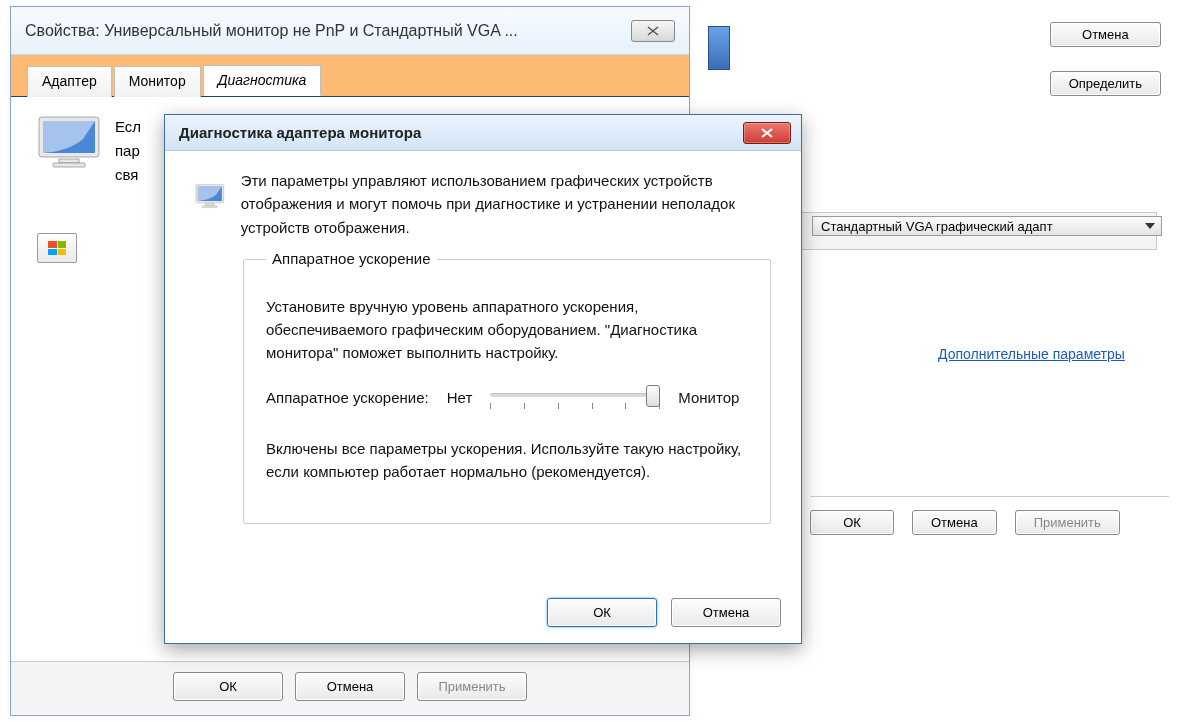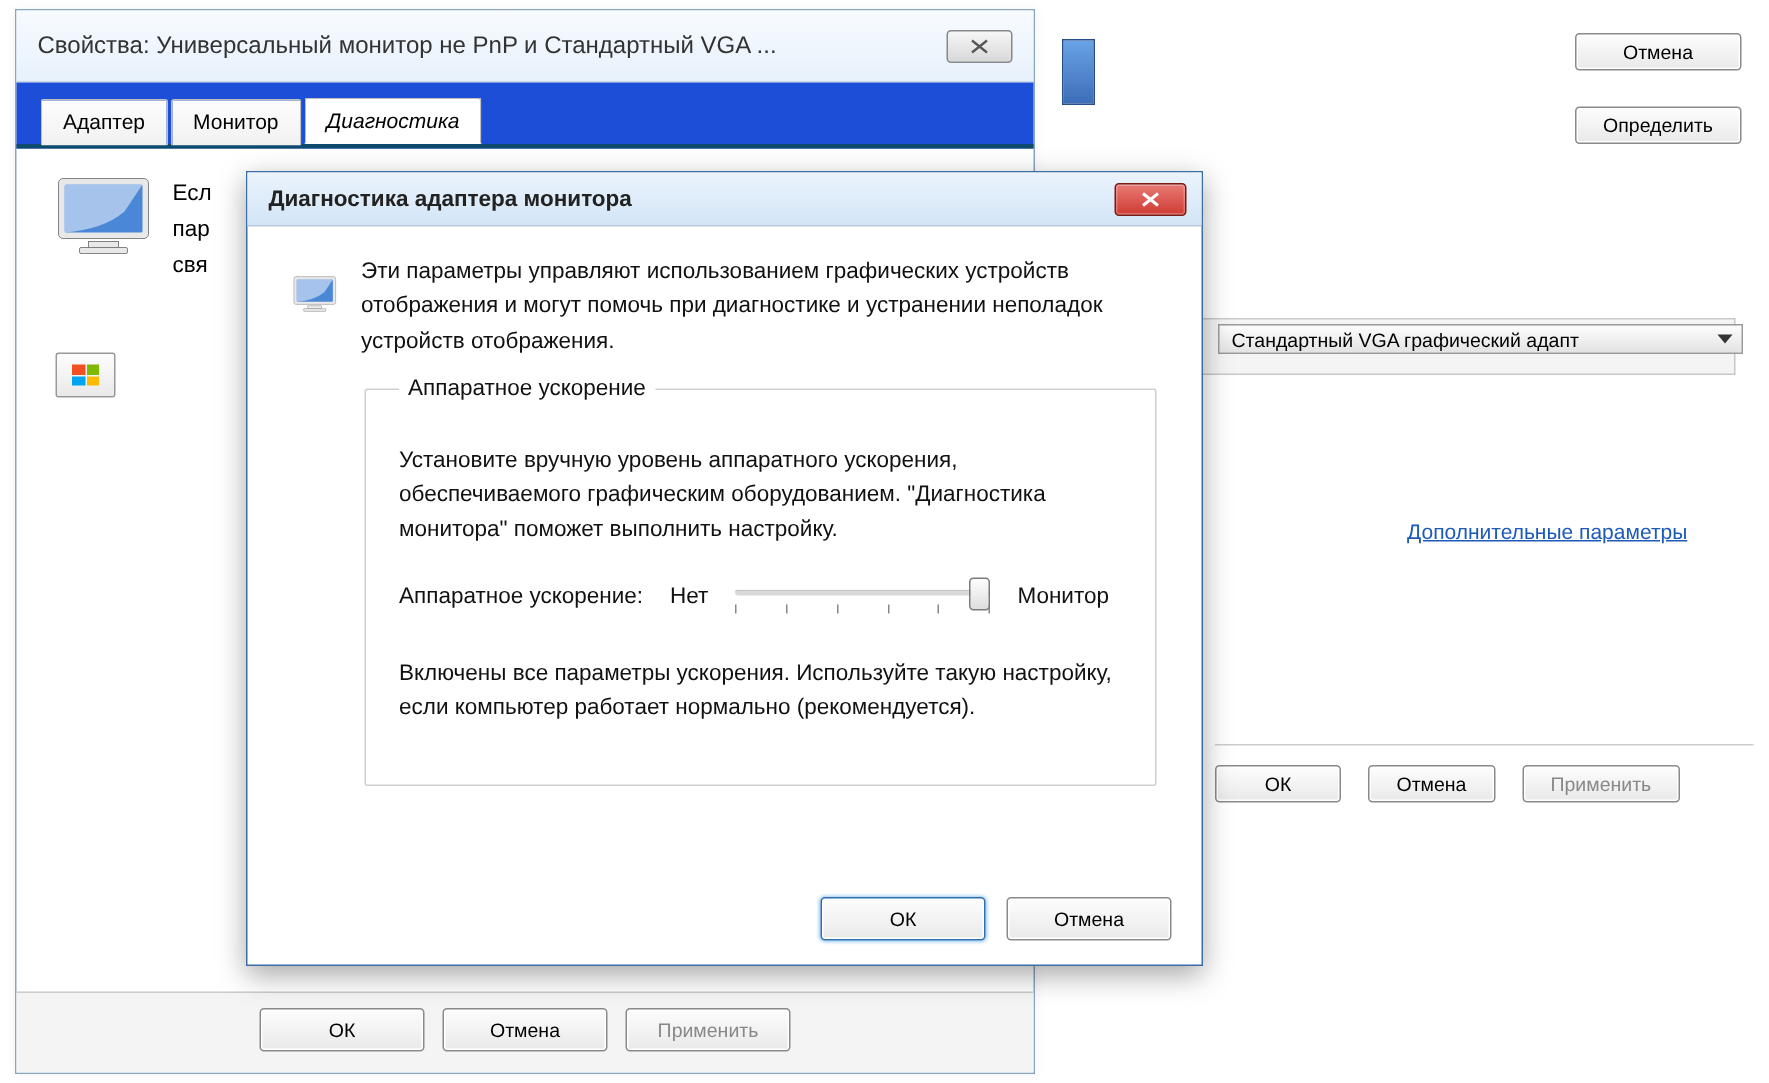--- a/index.html
+++ b/index.html
@@ -103,22 +103,22 @@
 .close-pill {
   width: 44px; height: 22px;
   background: linear-gradient(#f6f6f6,#d8d8d8);
   border: 1px solid #888; border-radius: 3px;
   display:flex; align-items:center; justify-content:center;
 }
 .close-pill svg { width: 14px; height: 10px; }
 
 .tabstrip {
   display:flex; gap:0; padding: 10px 0 0 16px;
-  border-bottom: 3px solid #0c4a6e;
-  background: #1d4ed8;
+  border-bottom: 1px solid #0c4a6e;
+  background: #fdba74;
 }
 .tab {
   padding: 6px 14px;
   border: 1px solid #bfbfbf;
   border-bottom: none;
   background: linear-gradient(#fdfdfd,#f1f1f1);
   margin-right: 2px;
   font-size: 14px;
   position: relative;
   top: 1px;

